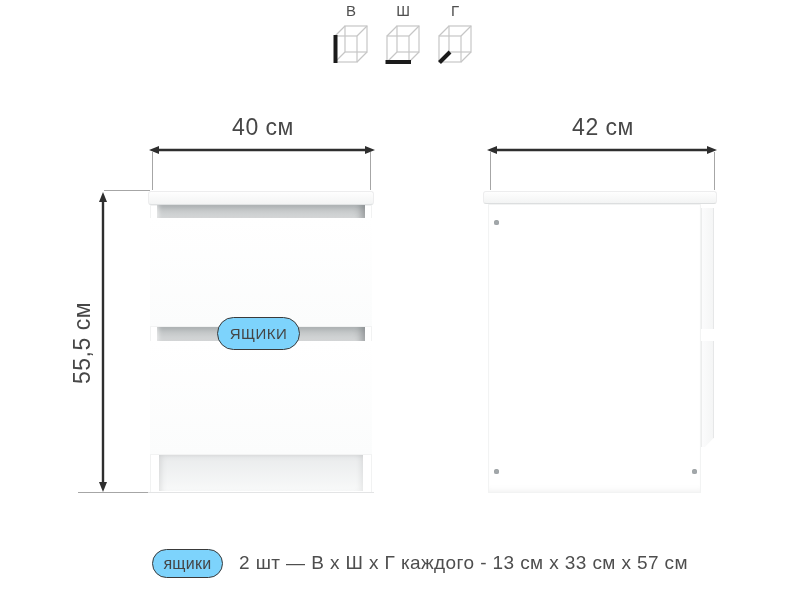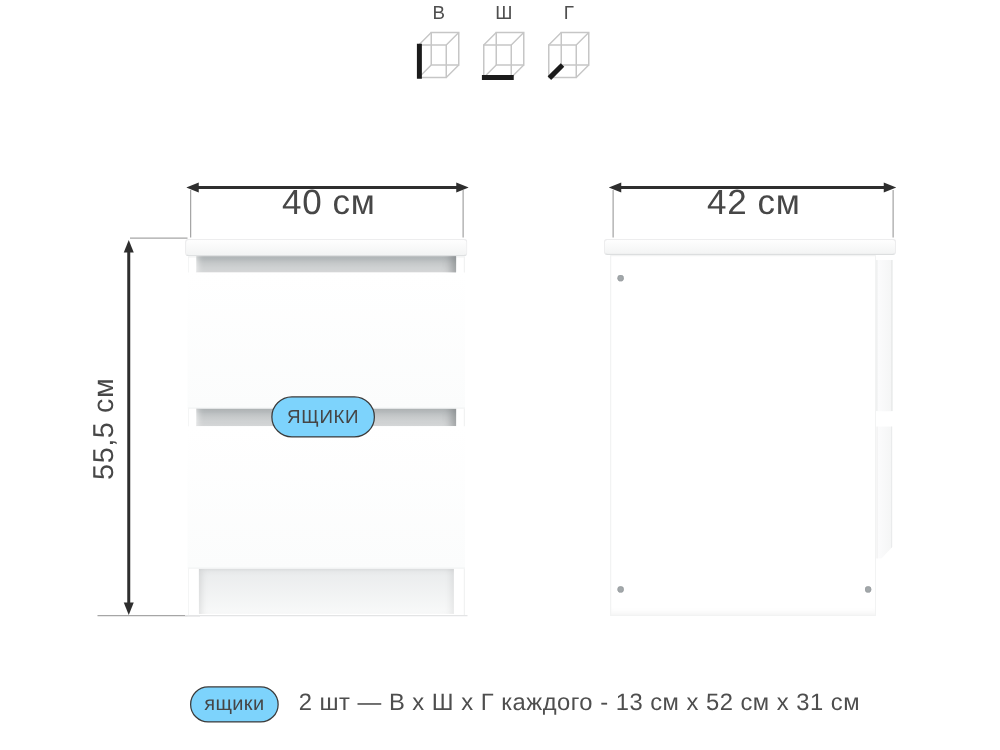--- a/index.html
+++ b/index.html
@@ -8,21 +8,21 @@
     font-family:"Liberation Sans", sans-serif;color:#4a4a4a;overflow:hidden;
   }
   .abs{position:absolute;}
 
   
   .legend{position:absolute;left:333px;top:2px;display:flex;gap:16px;}
   .legend-item{display:flex;flex-direction:column;align-items:center;width:36px;}
   .legend-label{font-size:15px;color:#4f4f4f;margin-bottom:5px;}
 
   
-  .dim-label{position:absolute;font-size:28px;color:#474747;letter-spacing:0.5px;text-align:center;margin-top:32px;}
+  .dim-label{position:absolute;font-size:23px;color:#474747;letter-spacing:0.5px;text-align:center;}
   .dim-label-v{
     position:absolute;left:32px;top:329px;width:100px;height:28px;
     display:flex;align-items:center;justify-content:center;
     transform:rotate(-90deg);font-size:23px;color:#474747;letter-spacing:0.5px;
   }
 
   
   .ext{position:absolute;background:#a6a6a6;}
 
   
@@ -175,15 +175,15 @@
     <div class="drawer-edge upper"></div>
     <div class="drawer-edge lower"></div>
     <div class="screw" style="left:11px;top:29px;"></div>
     <div class="screw" style="left:11px;top:278px;"></div>
     <div class="screw" style="left:209px;top:278px;"></div>
   </div>
 
   <div class="badge badge-footer">
     <span>ящики</span>
   </div>
-  <div class="footer-text">2 шт — В х Ш х Г каждого - 13 см х 52 см х 31 см</div>
+  <div class="footer-text">2 шт — В х Ш х Г каждого - 13 см х 33 см х 57 см</div>
 
 </div>
 
 </body></html>

